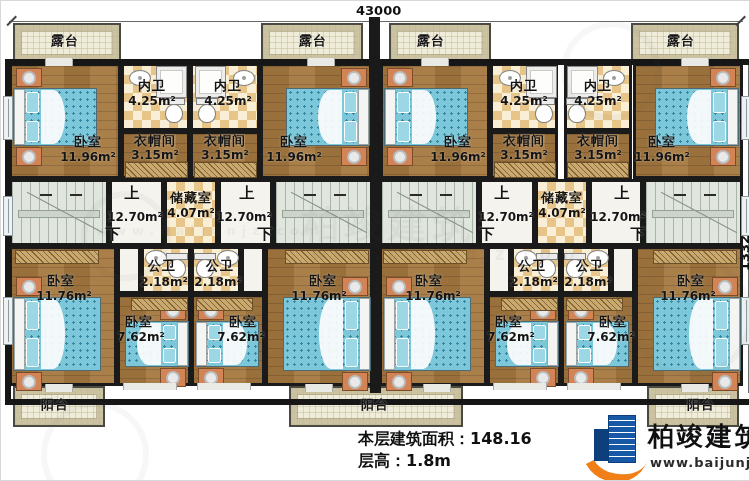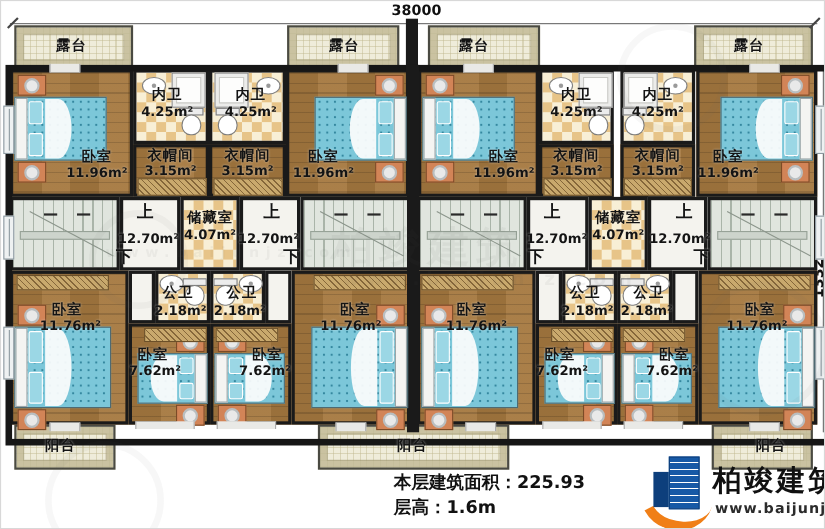--- a/index.html
+++ b/index.html
@@ -74,21 +74,21 @@
   #logo .lurl{position:absolute;left:66px;top:42px;font-size:13px;font-weight:800;color:#2b2b2b;letter-spacing:1px;white-space:nowrap;}
 </style>
 </head>
 <body>
 
 <div id="canvas">
 
   <div class="dimline" style="left:8px;top:20px;width:734px;height:1px;"></div>
   <div class="tick" style="left:4px;top:19px;"></div>
   <div class="tick" style="left:733px;top:19px;"></div>
-  <div class="dimtext" style="left:352px;top:2px;">38000</div>
+  <div class="dimtext" style="left:352px;top:2px;">43000</div>
 
   <div class="dimline" style="left:747px;top:62px;width:1px;height:330px;"></div>
   <div class="dimtext" style="left:718px;top:240px;transform:rotate(-90deg);background:transparent;">13320</div>
 
   <div class="outline" style="left:4px;top:58px;width:742px;height:334px;"></div>
 
   <div id="plan">
       <div class="room terrace" style="left: 12px; top: 22px; width: 108px; height: 40px; z-index: 1;"></div>
       <span class="lbl nm" style="left: 64px; top: 40px;">露台</span>
       <div class="room terrace" style="left: 260px; top: 22px; width: 102px; height: 40px; z-index: 1;"></div>
@@ -400,22 +400,22 @@
       <div class="wmring" style="left: 80px; top: 190px; width: 78px; height: 78px;"></div>
       <div class="wmring" style="left: 40px; top: 400px; width: 96px; height: 96px;"></div>
       <div class="wmring" style="left: 630px; top: 255px; width: 110px; height: 110px;"></div>
       <div class="wmring" style="left: 560px; top: 20px; width: 88px; height: 88px;"></div>
       <div class="wmtext" style="left: 300px; top: 198px; font-size: 38px; letter-spacing: 6px;">柏竣建筑</div>
       <div class="wmtext" style="left: 310px; top: 243px; font-size: 17px; letter-spacing: 6px;">www.baijunjz.com</div>
       <div class="wmtext" style="left: 95px; top: 222px; font-size: 13px; letter-spacing: 6px;">www.baijunjz.com</div>
     </div>
 
   <div id="info">
-    <div>本层建筑面积：225.93</div>
-    <div>层高：1.6m</div>
+    <div>本层建筑面积：148.16</div>
+    <div>层高：1.8m</div>
   </div>
   <div id="logo">
     <div class="swoosh"></div>
     <div class="tower2"></div>
     <div class="tower"></div>
     <div class="lname">柏竣建筑</div>
     <div class="lurl">www.baijunjz.com</div>
   </div>
 </div>
 

